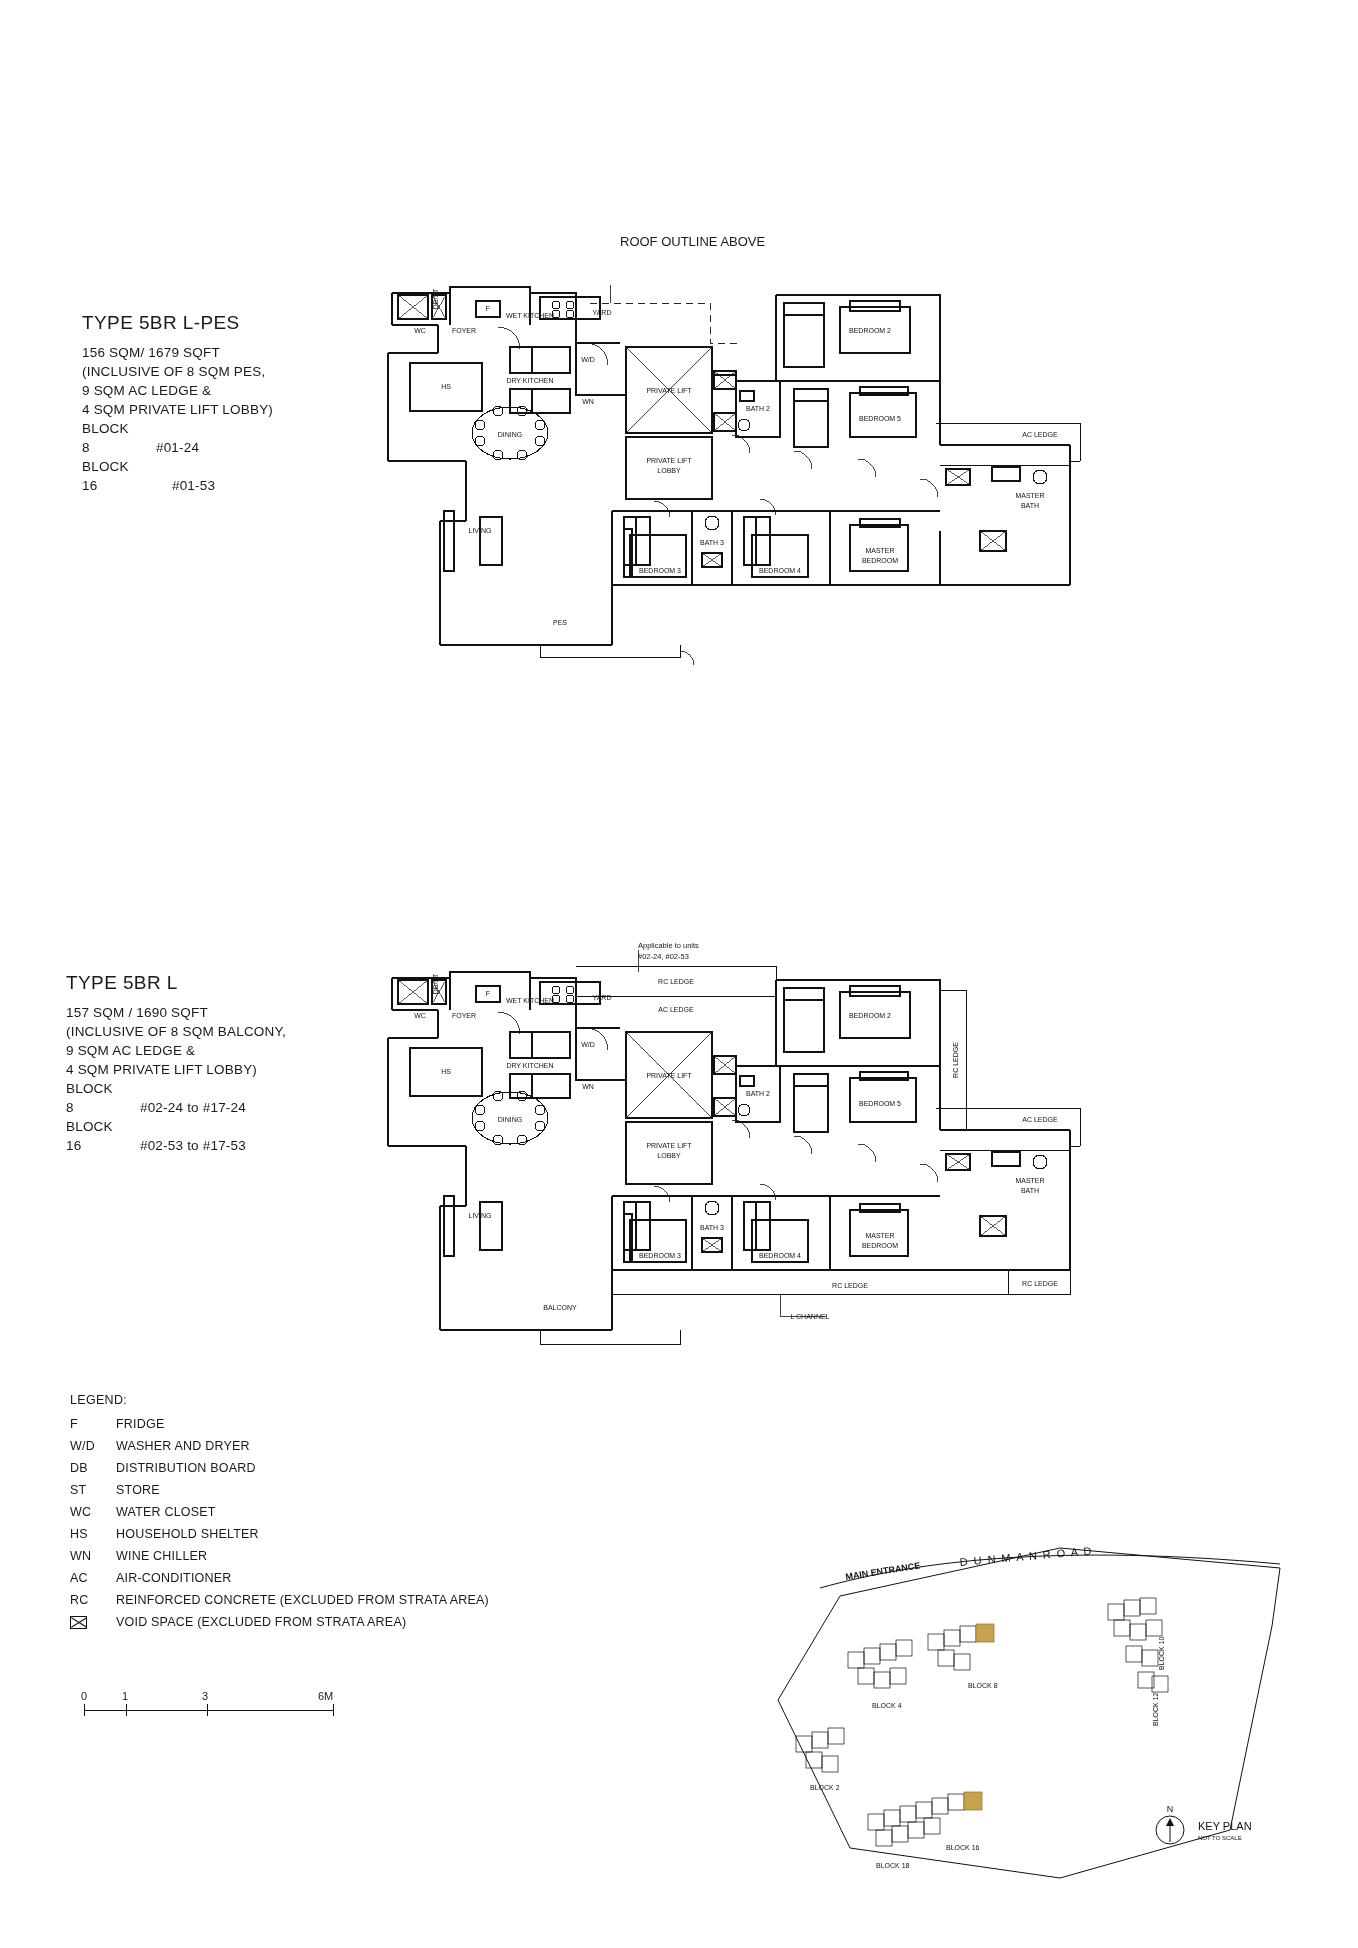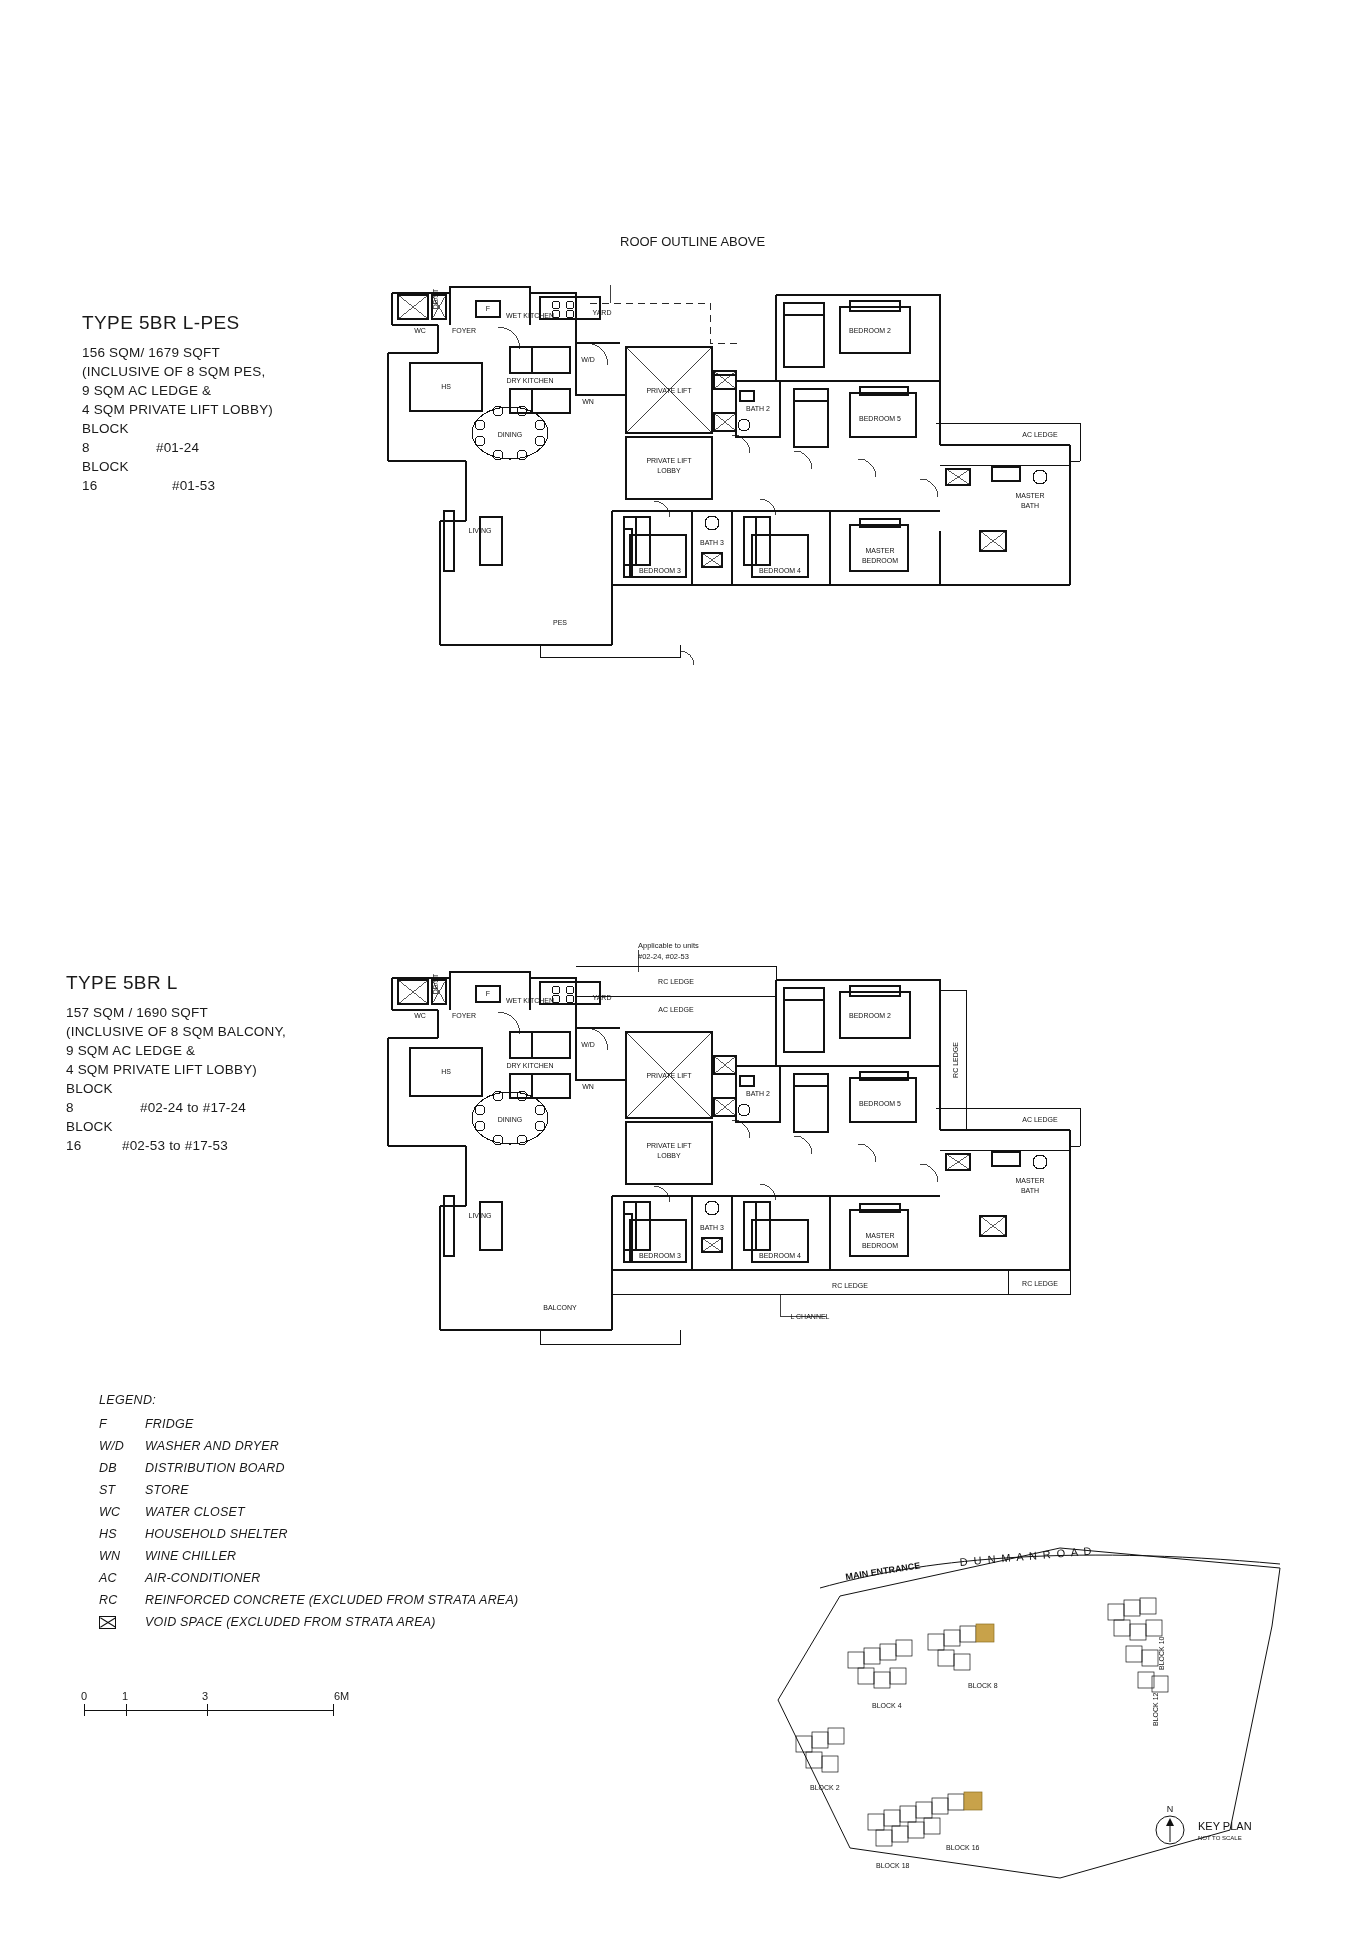--- a/index.html
+++ b/index.html
@@ -20,21 +20,21 @@
     color:#1a1a1a;white-space:pre-line;
   }
 
   
   .unit-block{position:absolute;}
   .unit-type{font-size:19px;letter-spacing:.4px;margin-bottom:9px;}
   .unit-line{font-size:13.5px;line-height:19px;letter-spacing:.2px;}
   .unit-line .pad{display:inline-block;width:52px;}
 
   
-  .legend{position:absolute;left:99px;top:1393px;font-size:12.5px;letter-spacing:.2px;font-style:italic;}
+  .legend{position:absolute;left:70px;top:1393px;font-size:12.5px;letter-spacing:.2px;}
   .legend h4{margin:0 0 10px 0;font-size:12.5px;font-weight:400;letter-spacing:.3px;}
   .legend table{border-collapse:collapse;}
   .legend td{padding:0 0 8px 0;font-size:12.5px;vertical-align:top;}
   .legend td.k{width:46px;}
   .void-glyph{display:inline-block;width:15px;height:11px;border:1px solid #111;position:relative;vertical-align:middle;}
   .void-glyph:before,.void-glyph:after{content:"";position:absolute;left:-1px;top:5px;width:18px;height:1px;background:#111;transform-origin:center;}
   .void-glyph:before{transform:rotate(32deg);}
   .void-glyph:after{transform:rotate(-32deg);}
 
   
@@ -254,21 +254,21 @@
     <div class="unit-line">157 SQM / 1690 SQFT</div>
     <div class="unit-line">(INCLUSIVE OF 8 SQM BALCONY,</div>
     <div class="unit-line">9 SQM AC LEDGE &amp;</div>
     <div class="unit-line">4 SQM PRIVATE LIFT LOBBY)</div>
     <div class="unit-line">
       <span class="pad"><span>BLOCK 8</span></span>
       <span style="margin-left:18px;">#02-24 to #17-24</span>
     </div>
     <div class="unit-line">
       <span class="pad"><span>BLOCK 16</span></span>
-      <span style="">#02-53 to #17-53</span>
+      <span style="margin-left:18px;">#02-53 to #17-53</span>
     </div>
   </div>
 
   <div class="plan" style="left:380px;top:950px;">
     <svg width="850" height="460" viewBox="0 0 850 460" xmlns="http://www.w3.org/2000/svg">
       <g fill="none" stroke="#111" stroke-width="1.1" shape-rendering="crispEdges">
 
         <path d="M258 -18 V22" stroke-width="0.8"></path>
         <path d="M258 -18 H300" stroke-width="0.8"></path>
 
@@ -488,21 +488,21 @@
           </tr>
       </tbody>
     </table>
   </div>
 
   <div class="scalebar">
     <div class="nums">
       <span style="left:-3px;">0</span>
       <span style="left:38px;">1</span>
       <span style="left:118px;">3</span>
-      <span style="left:250px;">6M</span>
+      <span style="left:234px;">6M</span>
     </div>
     <div class="bar">
       <div class="line"></div>
       <div class="tick" style="left:41px;"></div>
       <div class="tick" style="left:122px;"></div>
     </div>
   </div>
 
 
   <div class="keyplan">

